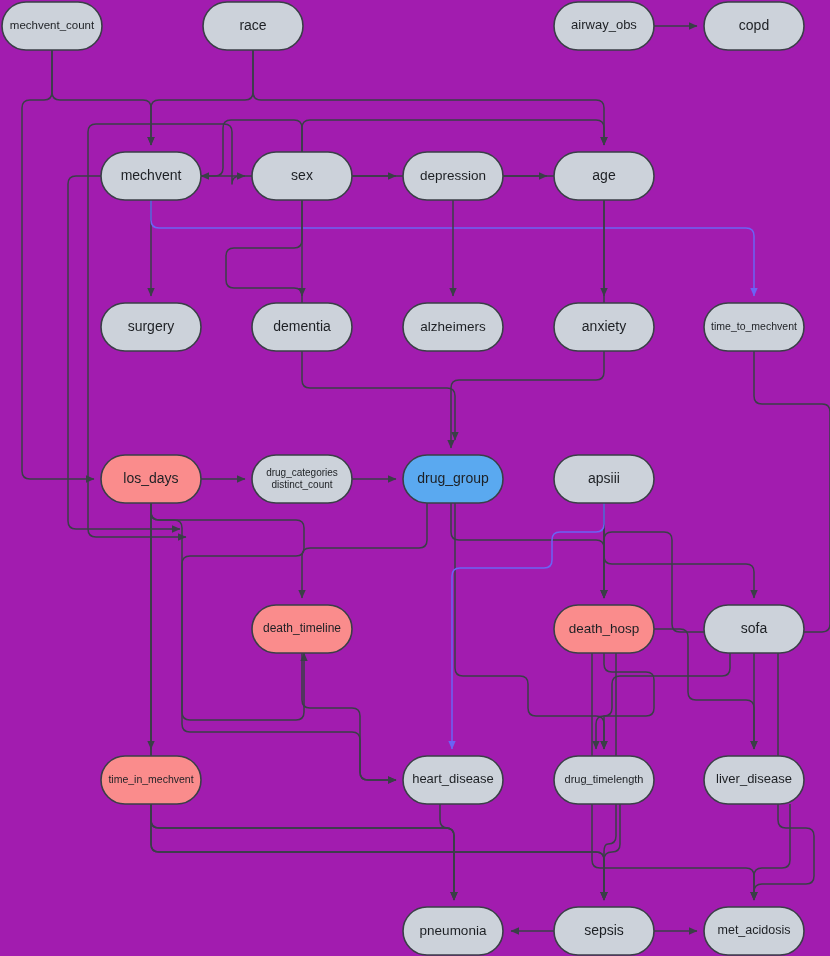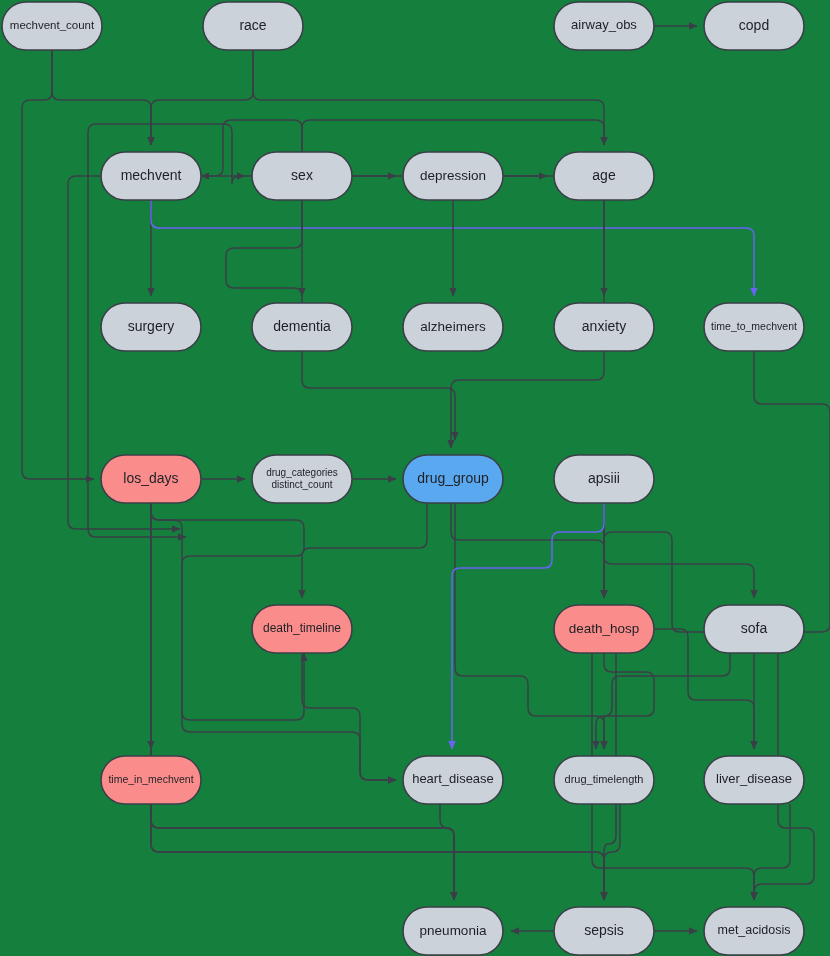--- a/index.html
+++ b/index.html
@@ -10,21 +10,21 @@
   body {
     font-family: "Liberation Sans", sans-serif;
     width: 830px;
     height: 956px;
     overflow: hidden;
   }
   #graph-root {
     position: relative;
     width: 830px;
     height: 956px;
-    background: #15803d;
+    background: #a21caf;
   }
   svg#dag {
     display: block;
     width: 830px;
     height: 956px;
   }
   .node-shape {
     stroke: #3a3f47;
     stroke-width: 1.6;
   }

